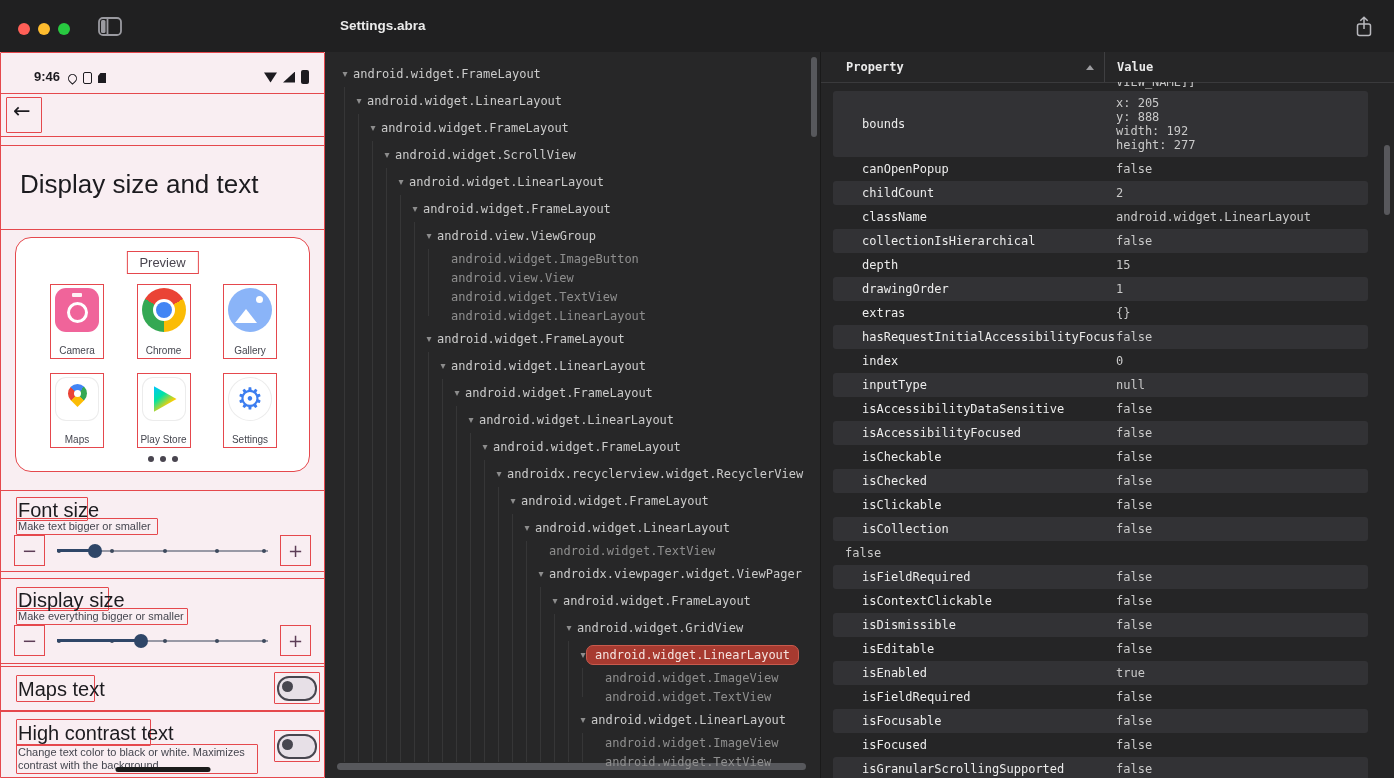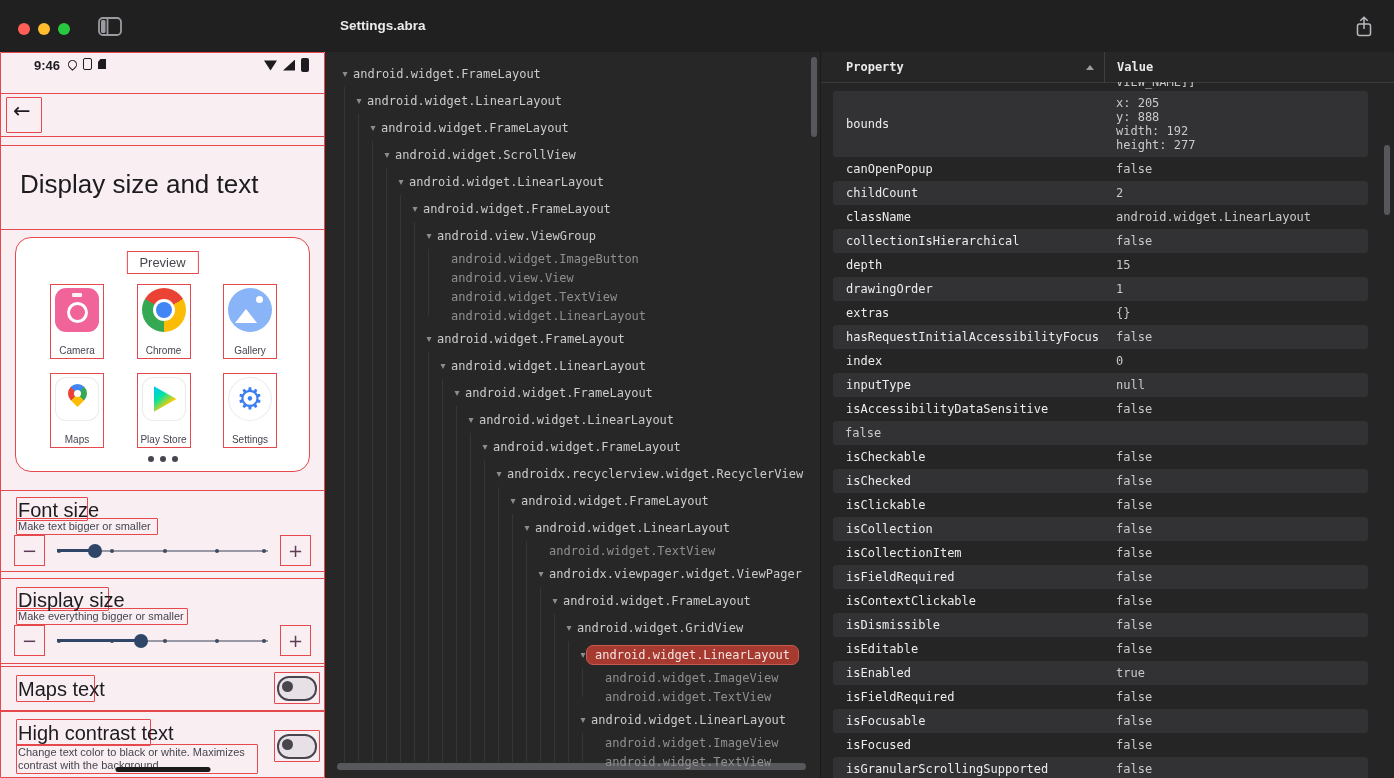--- a/index.html
+++ b/index.html
@@ -10,21 +10,21 @@
   .tl{display:inline-block;width:12px;height:12px;border-radius:50%;margin-right:8px}
   .tl.red{background:#ff5f57}.tl.yellow{background:#febc2e}.tl.green{background:#28c840}
   .traffic{position:absolute;left:18px;top:21px}
   .sidebar-toggle{position:absolute;left:98px;top:17px;cursor:default}
   .window-title{position:absolute;left:340px;top:0;line-height:52px;font-size:13.5px;font-weight:bold;color:#ebebeb}
   .share-btn{position:absolute;right:20px;top:15px}
 
   
   .left-pane{position:absolute;left:0;top:52px;width:325px;bottom:0;background:#f9eef2;overflow:hidden;color:#1c1b1f}
   .rbox{position:absolute;border:1px solid #e5484d;pointer-events:none;border-radius:1px}
-  .statusbar{position:absolute;left:0;top:6px;right:0;height:26px;display:flex;align-items:flex-start;
+  .statusbar{position:absolute;left:0;top:6px;right:0;height:26px;display:flex;align-items:flex-end;
     padding:0 16px 0 34px;font-size:13px;font-weight:bold;color:#1d1b20}
   .sb-left{display:flex;align-items:center;gap:6px;margin-left:8px}
   .sb-pin{width:7px;height:7px;border:1.5px solid #1d1b20;border-radius:50% 50% 50% 0;transform:rotate(-45deg)}
   .sb-vib{width:7px;height:10px;border:1.5px solid #1d1b20;border-radius:2px}
   .sb-sd{width:8px;height:10px;background:#1d1b20;clip-path:polygon(30% 0,100% 0,100% 100%,0 100%,0 30%)}
   .sb-right{margin-left:auto;display:flex;align-items:center;gap:6px}
   .sb-wifi{width:13px;height:11px;background:#1d1b20;clip-path:polygon(50% 100%,0 10%,100% 10%)}
   .sb-signal{width:12px;height:11px;background:#1d1b20;clip-path:polygon(100% 0,100% 100%,0 100%)}
   .sb-batt{width:8px;height:14px;background:#1d1b20;border-radius:2px}
   .back-arrow{position:absolute;left:13px;top:47px;font-size:21px;color:#1d1b20;font-family:"DejaVu Sans",sans-serif}
@@ -98,21 +98,21 @@
   .insp-header{position:absolute;left:0;top:0;right:0;height:30px;border-bottom:1px solid #3a3a3c;display:flex;background:#262627}
   .col-prop{width:283px;padding-left:25px;box-sizing:border-box;display:flex;align-items:center;font-weight:bold;color:#eaeaea}
   .sort-tri{width:0;height:0;border-left:4px solid transparent;border-right:4px solid transparent;
     border-bottom:5px solid #9d9da0;margin-left:auto;margin-right:10px}
   .col-val{flex:1;border-left:1px solid #3f3f41;padding-left:12px;display:flex;align-items:center;font-weight:bold;color:#eaeaea}
   .insp-partial{position:absolute;top:30px;left:12px;right:26px;height:9px;overflow:hidden}
   .insp-partial-inner{padding-left:283px;margin-top:-7px;color:#c4c4c4}
   #insp-rows{position:absolute;top:39px;left:12px;right:26px}
   .prow{display:flex;align-items:center;border-radius:3px}
   .prow.striped{background:#323235}
-  .pname{width:271px;flex:none;padding:5px 8px 5px 13px;box-sizing:border-box;color:#ececec}
+  .pname{width:271px;flex:none;padding:5px 8px 5px 29px;box-sizing:border-box;color:#ececec}
   .pval{flex:1;padding:5px 8px 5px 12px;color:#c9c9c9;white-space:pre-line;line-height:14px}
   .vscroll-insp{position:absolute;right:4px;top:93px;width:6px;height:70px;border-radius:3px;background:#58585c}
 </style>
 </head>
 <body>
 
 <div class="titlebar">
   <div class="traffic">
     <span class="tl red"></span><span class="tl yellow"></span><span class="tl green"></span>
   </div>
@@ -456,40 +456,40 @@
       </div>
       <div class="prow striped">
         <div class="pname">inputType</div>
         <div class="pval">null</div>
       </div>
       <div class="prow">
         <div class="pname">isAccessibilityDataSensitive</div>
         <div class="pval">false</div>
       </div>
       <div class="prow striped">
+        <div class="pname">isAccessibilityFocused</div>
         <div class="pval">false</div>
       </div>
       <div class="prow">
         <div class="pname">isCheckable</div>
         <div class="pval">false</div>
       </div>
       <div class="prow striped">
         <div class="pname">isChecked</div>
         <div class="pval">false</div>
       </div>
       <div class="prow">
         <div class="pname">isClickable</div>
         <div class="pval">false</div>
       </div>
       <div class="prow striped">
         <div class="pname">isCollection</div>
         <div class="pval">false</div>
       </div>
       <div class="prow">
-        <div class="pname">isCollectionItem</div>
         <div class="pval">false</div>
       </div>
       <div class="prow striped">
         <div class="pname">isFieldRequired</div>
         <div class="pval">false</div>
       </div>
       <div class="prow">
         <div class="pname">isContextClickable</div>
         <div class="pval">false</div>
       </div>

